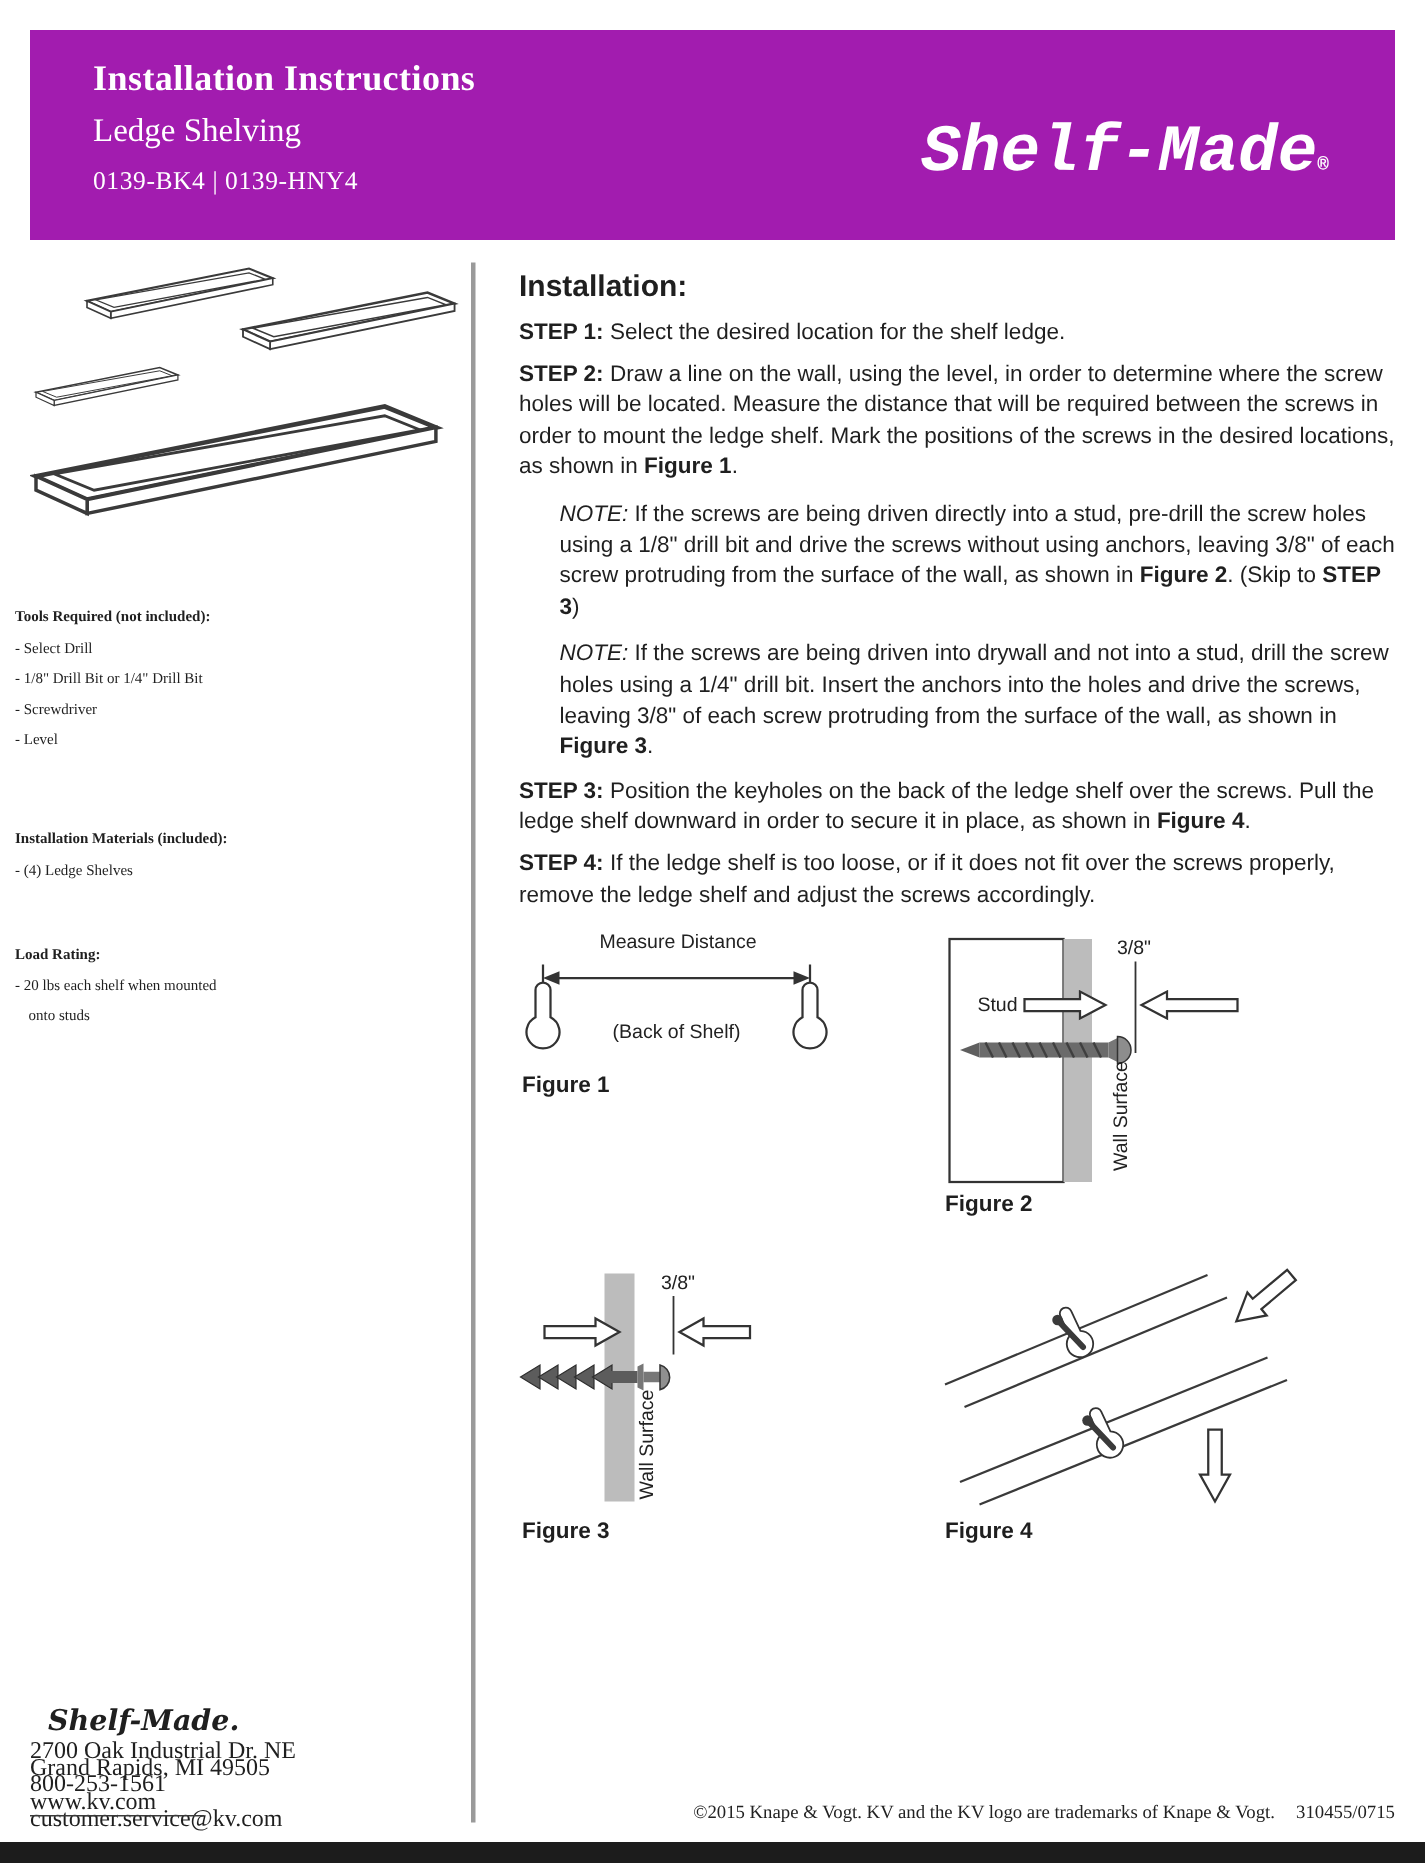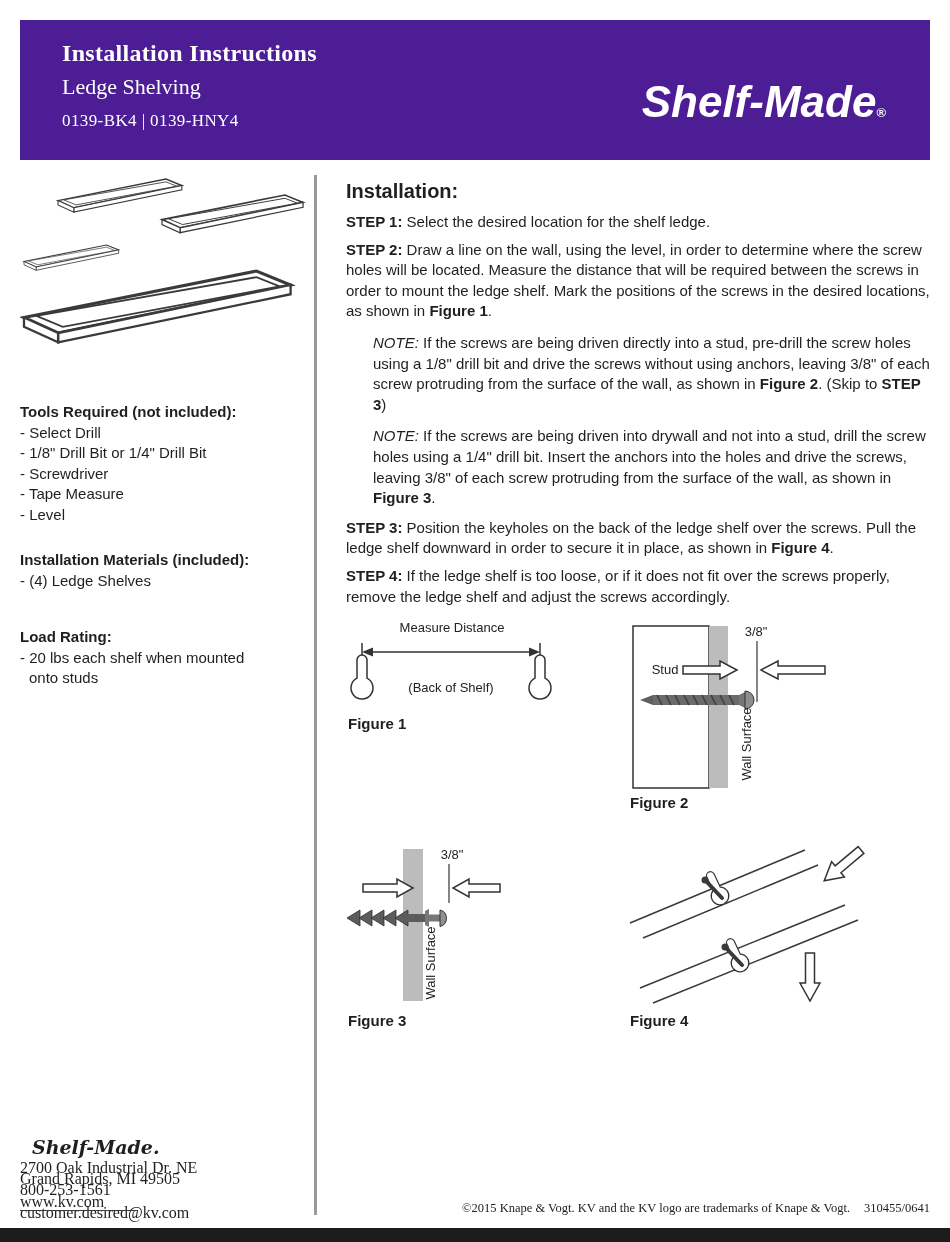--- a/index.html
+++ b/index.html
@@ -8,39 +8,39 @@
     position:relative; width:950px; height:1242px; margin:0 auto;
     background:#ffffff; overflow:hidden;
     font-family:"Liberation Sans", sans-serif; color:#1f1f1f;
   }
   .b { font-weight:bold; }
   .i { font-style:italic; }
 
   
   .header {
     position:absolute; left:20px; top:20px; width:910px; height:140px;
-    background:#4c1d95; color:#fff;
+    background:#a21caf; color:#fff;
   }
   .header-titles { position:absolute; left:42px; top:20px; font-family:"Liberation Serif", serif; }
   .ht1 { font-size:24px; font-weight:bold; letter-spacing:0.3px; margin-bottom:7px; }
   .ht2 { font-size:22px; margin-bottom:11px; }
   .ht3 { font-size:17px; letter-spacing:0.4px; }
   .brand {
     position:absolute; right:44px; top:60px;
-    font-family:Liberation Sans, sans-serif; font-style:italic; font-weight:bold;
+    font-family:Liberation Mono, monospace; font-style:italic; font-weight:bold;
     font-size:44px; line-height:1; white-space:nowrap;text-align:center;
   }
   .brand .reg { font-size:13px; font-style:normal; vertical-align:baseline; }
 
   
   .v-divider { position:absolute; left:314px; top:175px; width:3px; height:1040px; background:#9a9a9a; }
 
   .shelves-art { position:absolute; left:20px; top:173px; }
 
-  .side-block { position:absolute; left:20px; width:285px; font-size:15px; line-height:20.5px; }
+  .side-block { position:absolute; left:10px; width:285px; font-size:10px; line-height:20.5px;font-family:Liberation Serif, serif; }
   .side-h { font-weight:bold; }
   .indent2 { padding-left:9px; }
 
   .side-logo {
     position:absolute; left:32px; top:1136px;
     font-family:"DejaVu Serif", serif; font-style:italic; font-weight:bold; font-size:19px;
   }
   .address { position:absolute; left:20px; top:1162px; font-family:"Liberation Serif", serif; font-size:16px; line-height:11.2px; }
   .address-rule { position:absolute; left:20px; top:1210px; width:116px; height:1px; background:#3a3a3a; }
 
@@ -96,42 +96,41 @@
     <use href="#shelf" transform="translate(142,22) scale(0.82)"></use>
     <use href="#shelf" transform="translate(4,72) scale(0.55)"></use>
     <use href="#shelf" transform="translate(4,98) scale(1.55)"></use>
   </svg>
 
   <div class="side-block" style="top:402px">
     <div class="side-h">Tools Required (not included):</div>
     <div class="side-item">- Select Drill</div>
     <div class="side-item">- 1/8" Drill Bit or 1/4" Drill Bit</div>
     <div class="side-item">- Screwdriver</div>
-    <div class="side-item">- Tape Measure</div>
     <div class="side-item">- Level</div>
   </div>
 
   <div class="side-block" style="top:550px">
     <div class="side-h">Installation Materials (included):</div>
     <div class="side-item">- (4) Ledge Shelves</div>
   </div>
 
   <div class="side-block" style="top:627px">
     <div class="side-h">Load Rating:</div>
     <div class="side-item">- 20 lbs each shelf when mounted</div>
     <div class="side-item indent2">onto studs</div>
   </div>
 
   <div class="side-logo">Shelf-Made.</div>
   <div class="address">
     <div>2700 Oak Industrial Dr. NE</div>
     <div>Grand Rapids, MI 49505</div>
     <div>800-253-1561</div>
     <div>www.kv.com</div>
-    <div>customer.desired@kv.com</div>
+    <div>customer.service@kv.com</div>
   </div>
   <div class="address-rule"></div>
 
   <div class="main-col">
     <div class="main-heading">Installation:</div>
     <p class="step"><span class="b">STEP 1: </span><span>Select the desired location for the shelf ledge.</span></p>
     <p class="step"><span class="b">STEP 2: </span><span>Draw a line on the wall, using the level, in order to determine where the screw holes will be located. Measure the distance that will be required between the screws in order to mount the ledge shelf. Mark the positions of the screws in the desired locations, as shown in </span><span class="b">Figure 1</span><span>.</span></p>
     <p class="step note"><span class="i">NOTE:</span><span> If the screws are being driven directly into a stud, pre-drill the screw holes using a 1/8" drill bit and drive the screws without using anchors, leaving 3/8" of each screw protruding from the surface of the wall, as shown in </span><span class="b">Figure 2</span><span>. (Skip to </span><span class="b">STEP 3</span><span>)</span></p>
     <p class="step note"><span class="i">NOTE:</span><span> If the screws are being driven into drywall and not into a stud, drill the screw holes using a 1/4" drill bit. Insert the anchors into the holes and drive the screws, leaving 3/8" of each screw protruding from the surface of the wall, as shown in </span><span class="b">Figure 3</span><span>.</span></p>
     <p class="step"><span class="b">STEP 3: </span><span>Position the keyholes on the back of the ledge shelf over the screws. Pull the ledge shelf downward in order to secure it in place, as shown in </span><span class="b">Figure 4</span><span>.</span></p>
@@ -210,17 +209,17 @@
     <path class="outline" transform="translate(115,125) scale(0.8) rotate(-25)" d="M -5 -28 A 5 5 0 0 1 5 -28 L 5 -9.8 A 11 11 0 1 1 -5 -9.8 Z"></path>
     <line x1="117" y1="127" x2="100" y2="109" stroke="#3a3a3a" stroke-width="4" stroke-linecap="round"></line>
     <circle cx="100" cy="109" r="3.5" fill="#3a3a3a"></circle>
     <path class="blockarrow" transform="translate(236,12) rotate(140)" d="M0,-4.5 L30,-4.5 L30,-10 L48,0 L30,10 L30,4.5 L0,4.5 Z"></path>
     <path class="blockarrow" transform="translate(185,115) rotate(90)" d="M0,-4.5 L30,-4.5 L30,-10 L48,0 L30,10 L30,4.5 L0,4.5 Z"></path>
   </svg>
   <div class="fig-label" style="left:630px; top:1012px">Figure 4</div>
 
   <div class="footer-row">
     <span>©2015 Knape &amp; Vogt. KV and the KV logo are trademarks of Knape &amp; Vogt.</span>
-    <span>310455/0641</span>
+    <span>310455/0715</span>
   </div>
   <div class="bottom-bar"></div>
 
 </div>
 
 </body></html>

